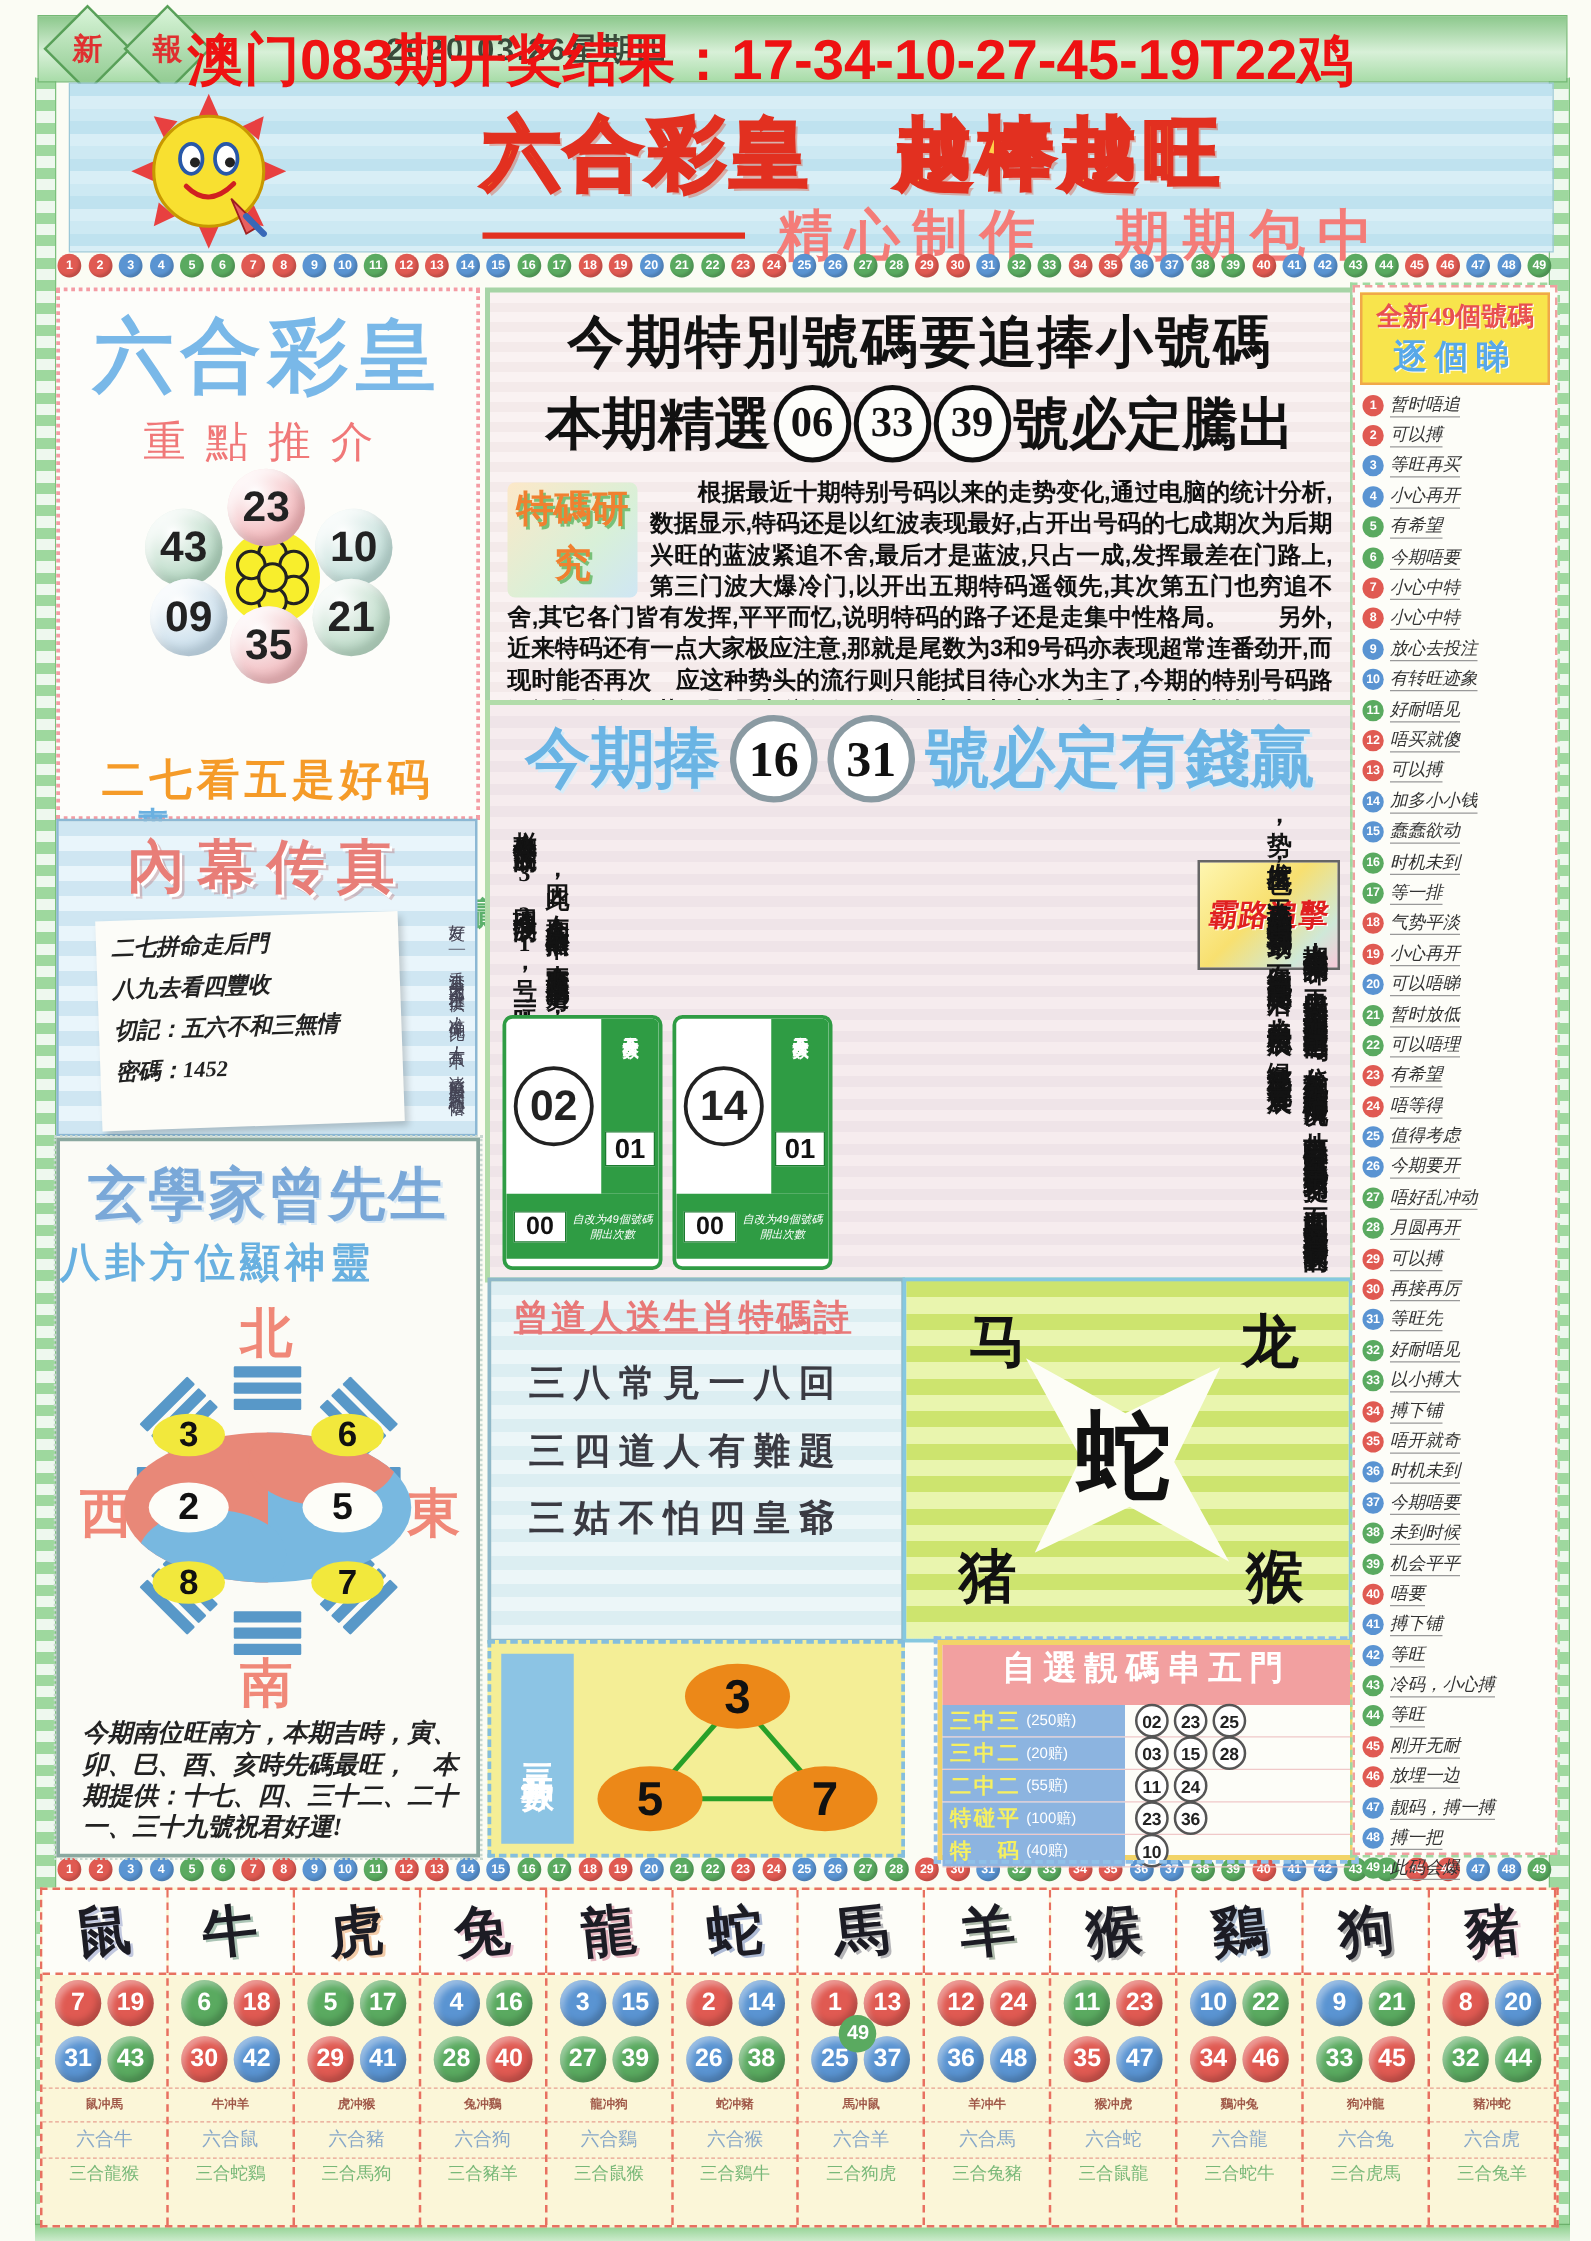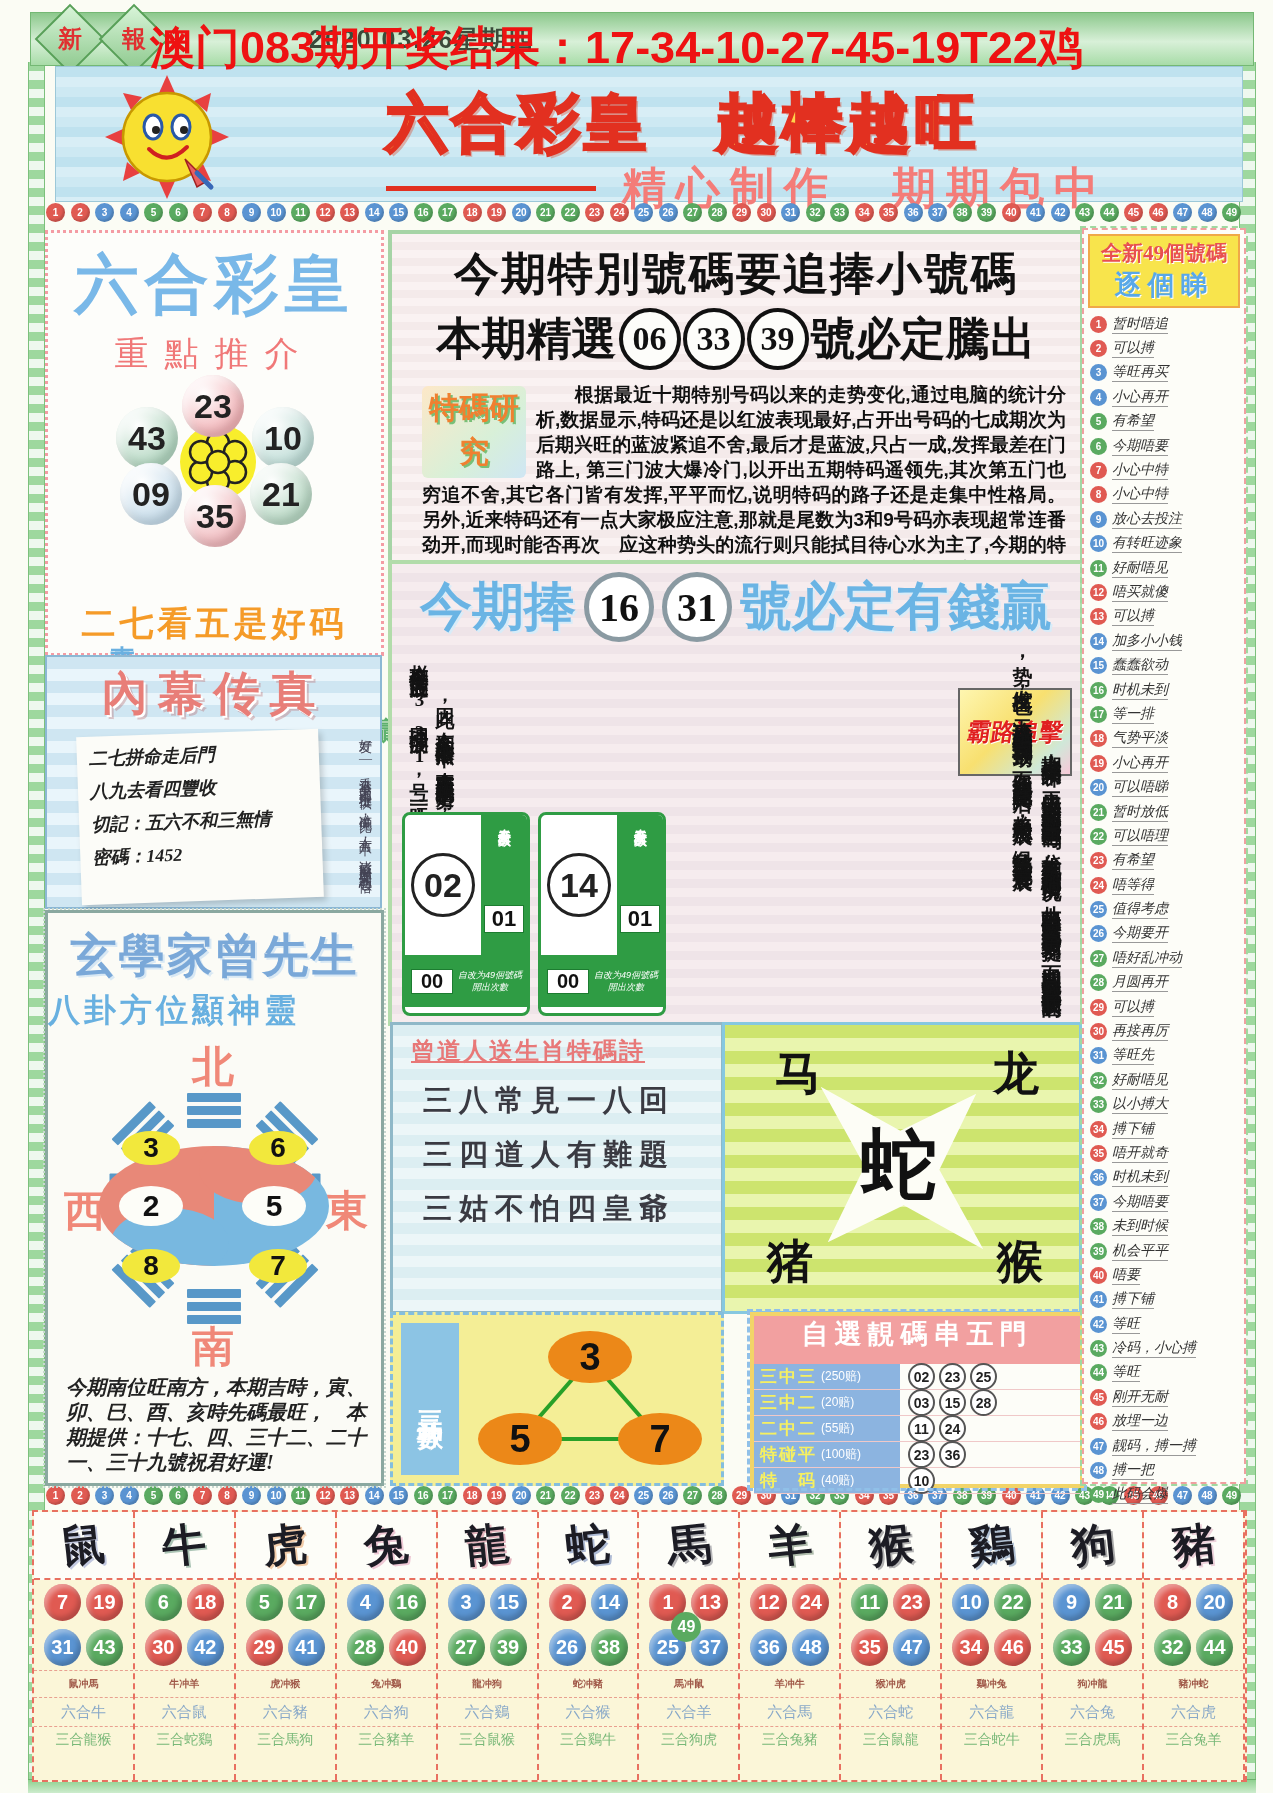--- a/index.html
+++ b/index.html
@@ -99,21 +99,21 @@
   
   #box-special{left:388px;top:230px;width:688px;height:326px;
     background:repeating-linear-gradient(180deg,#faf2f2 0 8px,#f4eaea 8px 16px);
     border:4px solid #a6d4a6;}
   .headline{white-space:nowrap;text-align:center;font-family:"Liberation Serif",serif;
     font-weight:bold;color:#111;}
   #headline1{margin-top:10px;font-size:45px;letter-spacing:2px;}
   #headline2{margin-top:4px;font-size:45px;display:flex;justify-content:center;align-items:center;gap:2px;}
   .circled-num{display:inline-flex;width:54px;height:54px;border:4px solid #111;border-radius:50%;
     align-items:center;justify-content:center;font-size:34px;background:#fdfdfa;}
-  #special-body{margin:12px 14px 0 30px;font-size:19px;line-height:25px;color:#101010;
+  #special-body{margin:12px 14px 0 14px;font-size:19px;line-height:25px;color:#101010;
     font-weight:bold;text-align:justify;}
   #special-label{float:left;width:104px;height:92px;margin:4px 10px 4px 0;text-align:center;
     background:linear-gradient(135deg,#fde8c8,#d8f0d8 60%,#cfe6f4);border-radius:6px;
     font-size:30px;font-weight:bold;line-height:44px;
     color:#f08030;text-shadow:2px 2px 0 #78c078;font-family:"Liberation Serif",serif;}
   #box-tips{left:388px;top:560px;width:688px;height:458px;
     background:repeating-linear-gradient(180deg,#f6ecee 0 9px,#efe4e8 9px 18px);
     border:4px solid #b2dcaa;}
   #tips-title{display:flex;justify-content:center;align-items:center;gap:8px;margin-top:8px;
     font-size:52px;font-weight:bold;color:#6ab4e4;font-family:"Liberation Serif",serif;
@@ -140,21 +140,21 @@
     font-weight:bold;height:84px;letter-spacing:1px;margin-top:4px;}
   .stat-right .val{background:#fff;color:#111;font-size:22px;font-weight:bold;width:38px;
     text-align:center;margin-top:2px;border:1px solid #1c7c30;}
   .stat-bottom{display:flex;height:52px;background:#2f9c44;align-items:center;}
   .stat-count{background:#fff;border:1px solid #1c7c30;font-size:20px;font-weight:bold;color:#111;
     width:40px;text-align:center;margin-left:6px;}
   .stat-note{flex:1;color:#fff;font-size:9px;line-height:12px;text-align:center;font-style:italic;}
   #box-poem{left:390px;top:1022px;width:328px;height:286px;
     background:repeating-linear-gradient(180deg,#dceef2 0 11px,#ecf6f8 11px 22px);
     border:3px solid #8fb8c8;}
-  #poem-title{margin:10px 0 2px 18px;font-size:24px;font-weight:bold;color:#e87878;
+  #poem-title{margin:10px 0 2px 18px;font-size:28px;font-weight:bold;color:#e87878;
     font-family:Liberation Sans, sans-serif;text-decoration:underline;letter-spacing:2px;}
   .poem-line{margin-left:30px;margin-top:14px;font-size:29px;font-weight:bold;color:#3a3a42;
     font-family:"Liberation Serif",serif;letter-spacing:7px;}
   #zodiac-panel{left:722px;top:1022px;width:354px;height:286px;
     background:repeating-linear-gradient(180deg,#cde46e 0 13px,#e9f5ae 13px 26px);
     border:3px solid #86c8e0;overflow:hidden;}
   #zp-star{position:absolute;left:62px;top:38px;width:230px;height:210px;background:#fdfdf6;
     clip-path:polygon(50% 0,62% 38%,100% 50%,62% 62%,50% 100%,38% 62%,0 50%,38% 38%);
     transform:rotate(45deg);}
   .zp-char{position:absolute;font-family:"Liberation Serif",serif;font-weight:bold;color:#111;}

